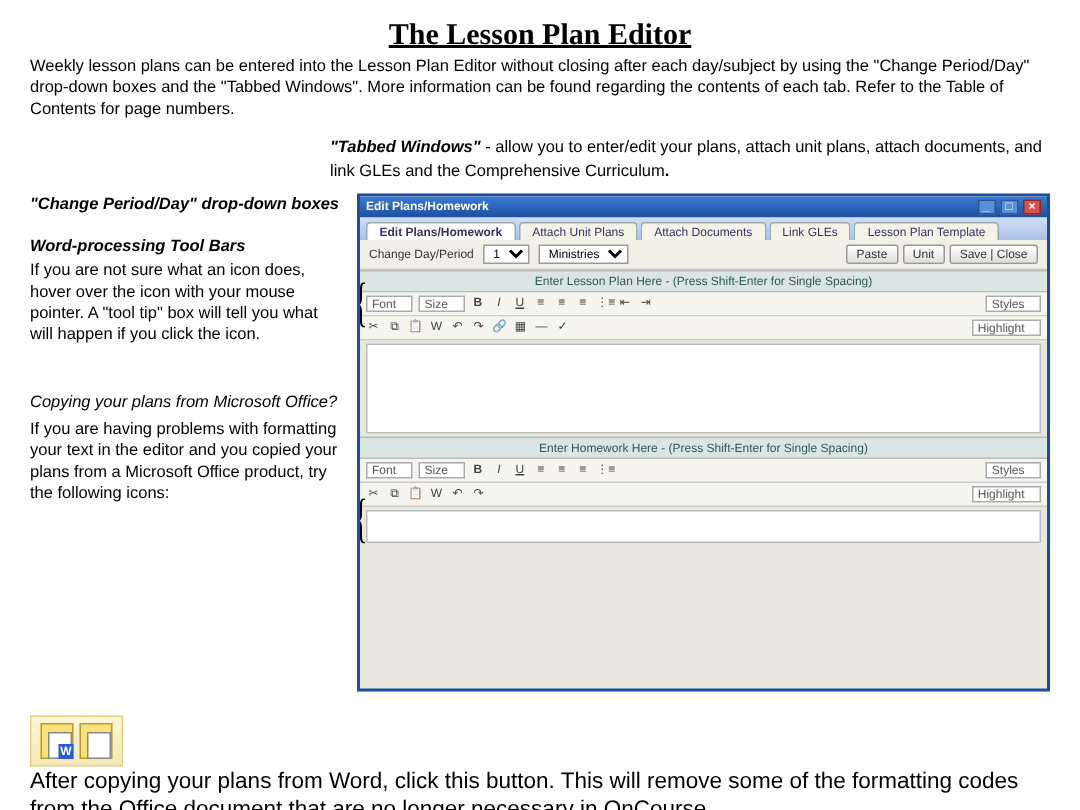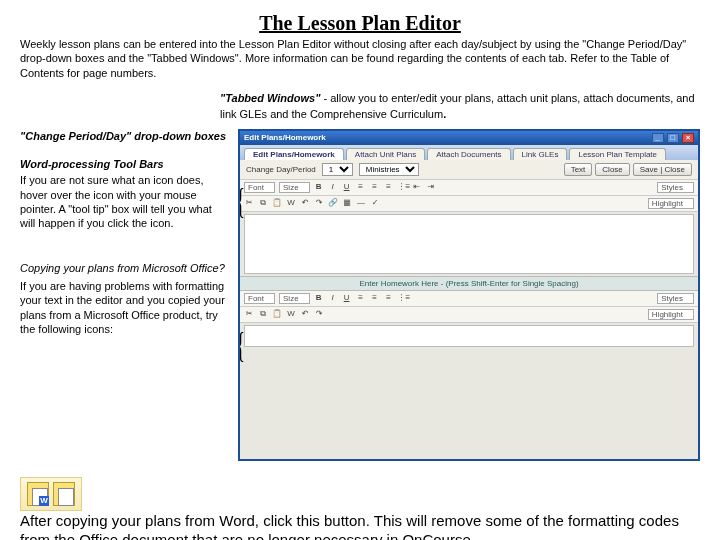--- a/index.html
+++ b/index.html
@@ -190,25 +190,26 @@
         <div class="tab">Attach Unit Plans</div>
         <div class="tab">Attach Documents</div>
         <div class="tab">Link GLEs</div>
         <div class="tab">Lesson Plan Template</div>
       </div>
       <div class="control-bar">
         <span>Change Day/Period</span>
         <select><option>1</option></select>
         <select><option>Ministries</option></select>
         <div class="rightbtns">
-          <div class="btn">Text</div>
-          <div class="btn">Close</div>
+          <div class="btn">Paste</div>
+          <div class="btn">Unit</div>
           <div class="btn">Save | Close</div>
         </div>
       </div>
+      <div class="panel-title">Enter Lesson Plan Here - (Press Shift-Enter for Single Spacing)</div>
       <div class="toolbar">
         <span class="sel">Font</span>
         <span class="sel">Size</span>
         <span class="ic"><b>B</b></span>
         <span class="ic"><i>I</i></span>
         <span class="ic"><u>U</u></span>
         <span class="ic">≡</span>
         <span class="ic">≡</span>
         <span class="ic">≡</span>
         <span class="ic">⋮≡</span>

